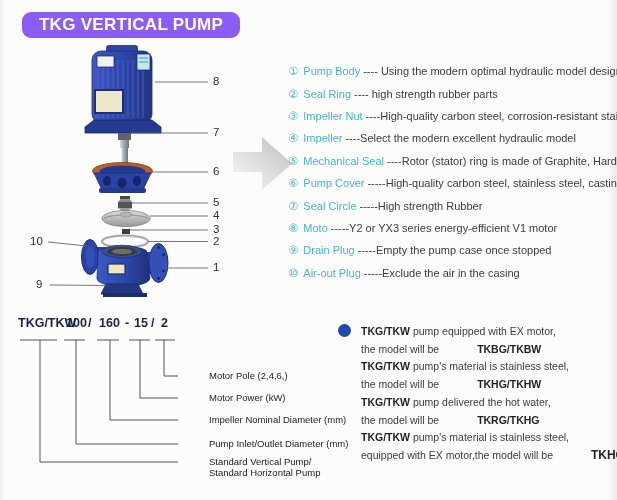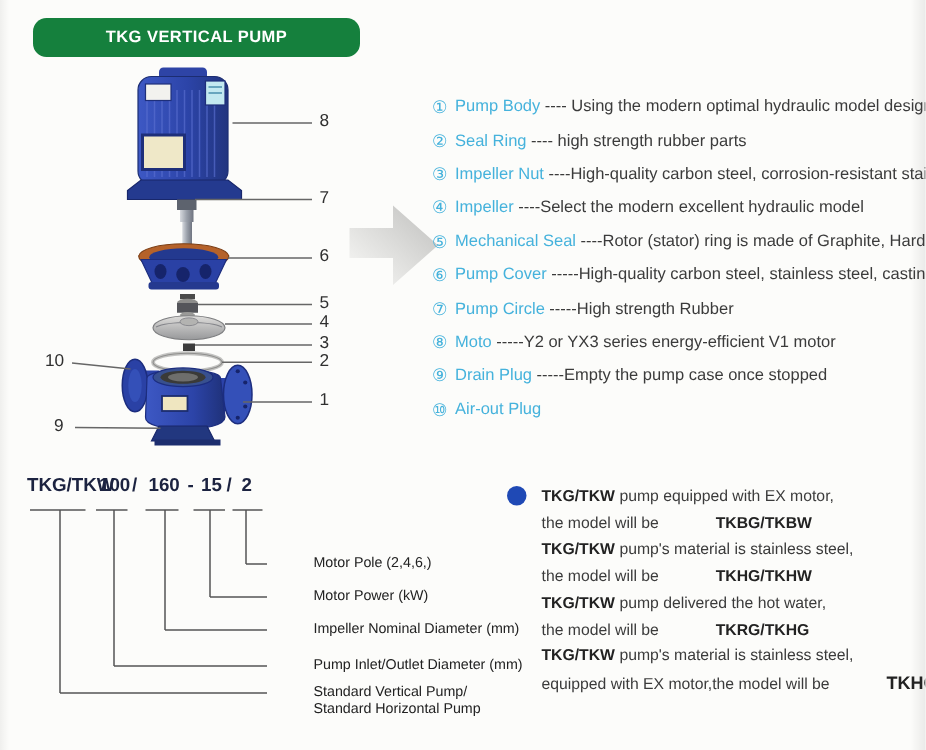--- a/index.html
+++ b/index.html
@@ -3,21 +3,21 @@
 <meta charset="utf-8">
 <style>
   html,body{margin:0;padding:0;}
   body{font-family:"Liberation Sans","DejaVu Sans",sans-serif;background:#e9e9e7;}
   .page{position:relative;width:617px;height:500px;background:#fcfcfa;overflow:hidden;}
   .page-edge-right{position:absolute;right:0;top:0;width:10px;height:100%;
     background:linear-gradient(to right,rgba(0,0,0,0),rgba(0,0,0,0.07));}
   .page-edge-left{position:absolute;left:0;top:0;width:6px;height:100%;
     background:linear-gradient(to left,rgba(0,0,0,0),rgba(0,0,0,0.05));}
   .banner{position:absolute;left:22px;top:12px;width:218px;height:26px;border-radius:9px;
-    background:#15803d;color:#fff;font-weight:bold;font-size:11px;letter-spacing:.3px;
+    background:#8b5cf6;color:#fff;font-weight:bold;font-size:17px;letter-spacing:.3px;
     display:flex;align-items:center;justify-content:center;}
   .svg-layer{position:absolute;left:0;top:0;width:617px;height:500px;pointer-events:none;}
   .callout-num{position:absolute;font-size:11.5px;color:#2f2f2f;}
   .parts-list{position:absolute;left:288px;top:60px;width:322px;}
   .part-item{height:22.4px;font-size:11px;white-space:nowrap;display:flex;align-items:center;}
   .part-num{color:#45b2dc;margin-right:5px;font-size:11.5px;}
   .part-name{color:#45b2dc;}
   .part-desc{color:#3b3b3b;margin-left:3px;}
   .model-seg{position:absolute;top:316px;font-size:12.5px;font-weight:bold;color:#1c2340;}
   .model-label{position:absolute;left:181px;font-size:9.5px;color:#222;white-space:nowrap;line-height:10.5px;padding-left:28px;}
@@ -214,36 +214,37 @@
         <span class="part-name">Mechanical Seal</span>
         <span class="part-desc">----Rotor (stator) ring is made of Graphite, Hard Alloy</span>
       </div>
     <div class="part-item">
         <span class="part-num">⑥</span>
         <span class="part-name">Pump Cover</span>
         <span class="part-desc">-----High-quality carbon steel, stainless steel, casting</span>
       </div>
     <div class="part-item">
         <span class="part-num">⑦</span>
-        <span class="part-name">Pump Circle</span>
+        <span class="part-name">Seal Circle</span>
         <span class="part-desc">-----High strength Rubber</span>
       </div>
     <div class="part-item">
         <span class="part-num">⑧</span>
         <span class="part-name">Moto</span>
         <span class="part-desc">-----Y2 or YX3 series energy-efficient V1 motor</span>
       </div>
     <div class="part-item">
         <span class="part-num">⑨</span>
         <span class="part-name">Drain Plug</span>
         <span class="part-desc">-----Empty the pump case once stopped</span>
       </div>
     <div class="part-item">
         <span class="part-num">⑩</span>
         <span class="part-name">Air-out Plug</span>
+        <span class="part-desc">-----Exclude the air in the casing</span>
       </div>
   </div>
 
   <span class="model-seg" style="left:18px">TKG/TKW</span>
   <span class="model-seg" style="left:66px">100</span>
   <span class="model-seg" style="left:88px">/</span>
   <span class="model-seg" style="left:99px">160</span>
   <span class="model-seg" style="left:125px">-</span>
   <span class="model-seg" style="left:134px">15</span>
   <span class="model-seg" style="left:151px">/</span>

